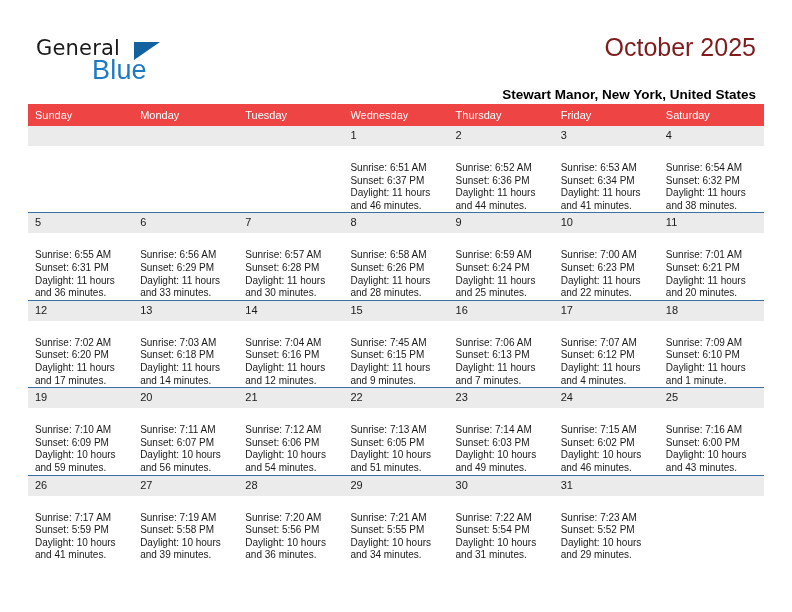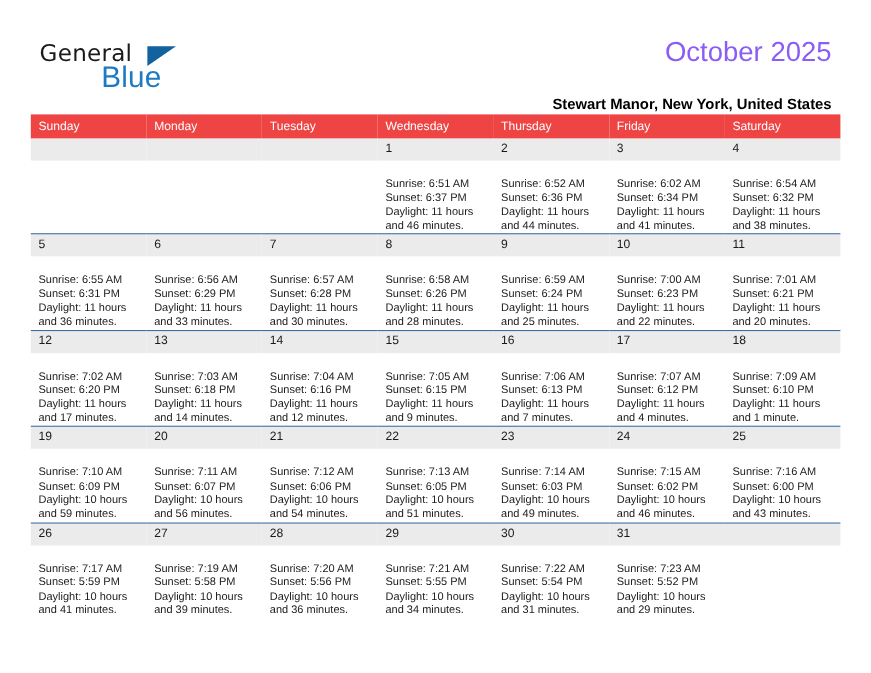--- a/index.html
+++ b/index.html
@@ -68,21 +68,21 @@
 
   .title-block {
     position: absolute;
     right: 36px;
     top: 30px;
     text-align: right;
   }
   .cal-title {
     font-size: 25px;
     font-weight: 400;
-    color: #8b5cf6;
+    color: #7f1d1d;
     line-height: 34px;
     white-space: nowrap;
   }
   .cal-location {
     margin-top: 22px;
     font-size: 13.5px;
     font-weight: bold;
     color: #000000;
     line-height: 17px;
     white-space: nowrap;
@@ -218,21 +218,21 @@
             <div class="cell-body">
               <div>Sunrise: 6:52 AM</div>
               <div>Sunset: 6:36 PM</div>
               <div>Daylight: 11 hours</div>
               <div>and 44 minutes.</div>
             </div>
           </td>
           <td class="day-cell">
             <div class="daynum">3</div>
             <div class="cell-body">
-              <div>Sunrise: 6:02 AM</div>
+              <div>Sunrise: 6:53 AM</div>
               <div>Sunset: 6:34 PM</div>
               <div>Daylight: 11 hours</div>
               <div>and 41 minutes.</div>
             </div>
           </td>
           <td class="day-cell">
             <div class="daynum">4</div>
             <div class="cell-body">
               <div>Sunrise: 6:54 AM</div>
               <div>Sunset: 6:32 PM</div>
@@ -330,21 +330,21 @@
             <div class="cell-body">
               <div>Sunrise: 7:04 AM</div>
               <div>Sunset: 6:16 PM</div>
               <div>Daylight: 11 hours</div>
               <div>and 12 minutes.</div>
             </div>
           </td>
           <td class="day-cell">
             <div class="daynum">15</div>
             <div class="cell-body">
-              <div>Sunrise: 7:05 AM</div>
+              <div>Sunrise: 7:45 AM</div>
               <div>Sunset: 6:15 PM</div>
               <div>Daylight: 11 hours</div>
               <div>and 9 minutes.</div>
             </div>
           </td>
           <td class="day-cell">
             <div class="daynum">16</div>
             <div class="cell-body">
               <div>Sunrise: 7:06 AM</div>
               <div>Sunset: 6:13 PM</div>

